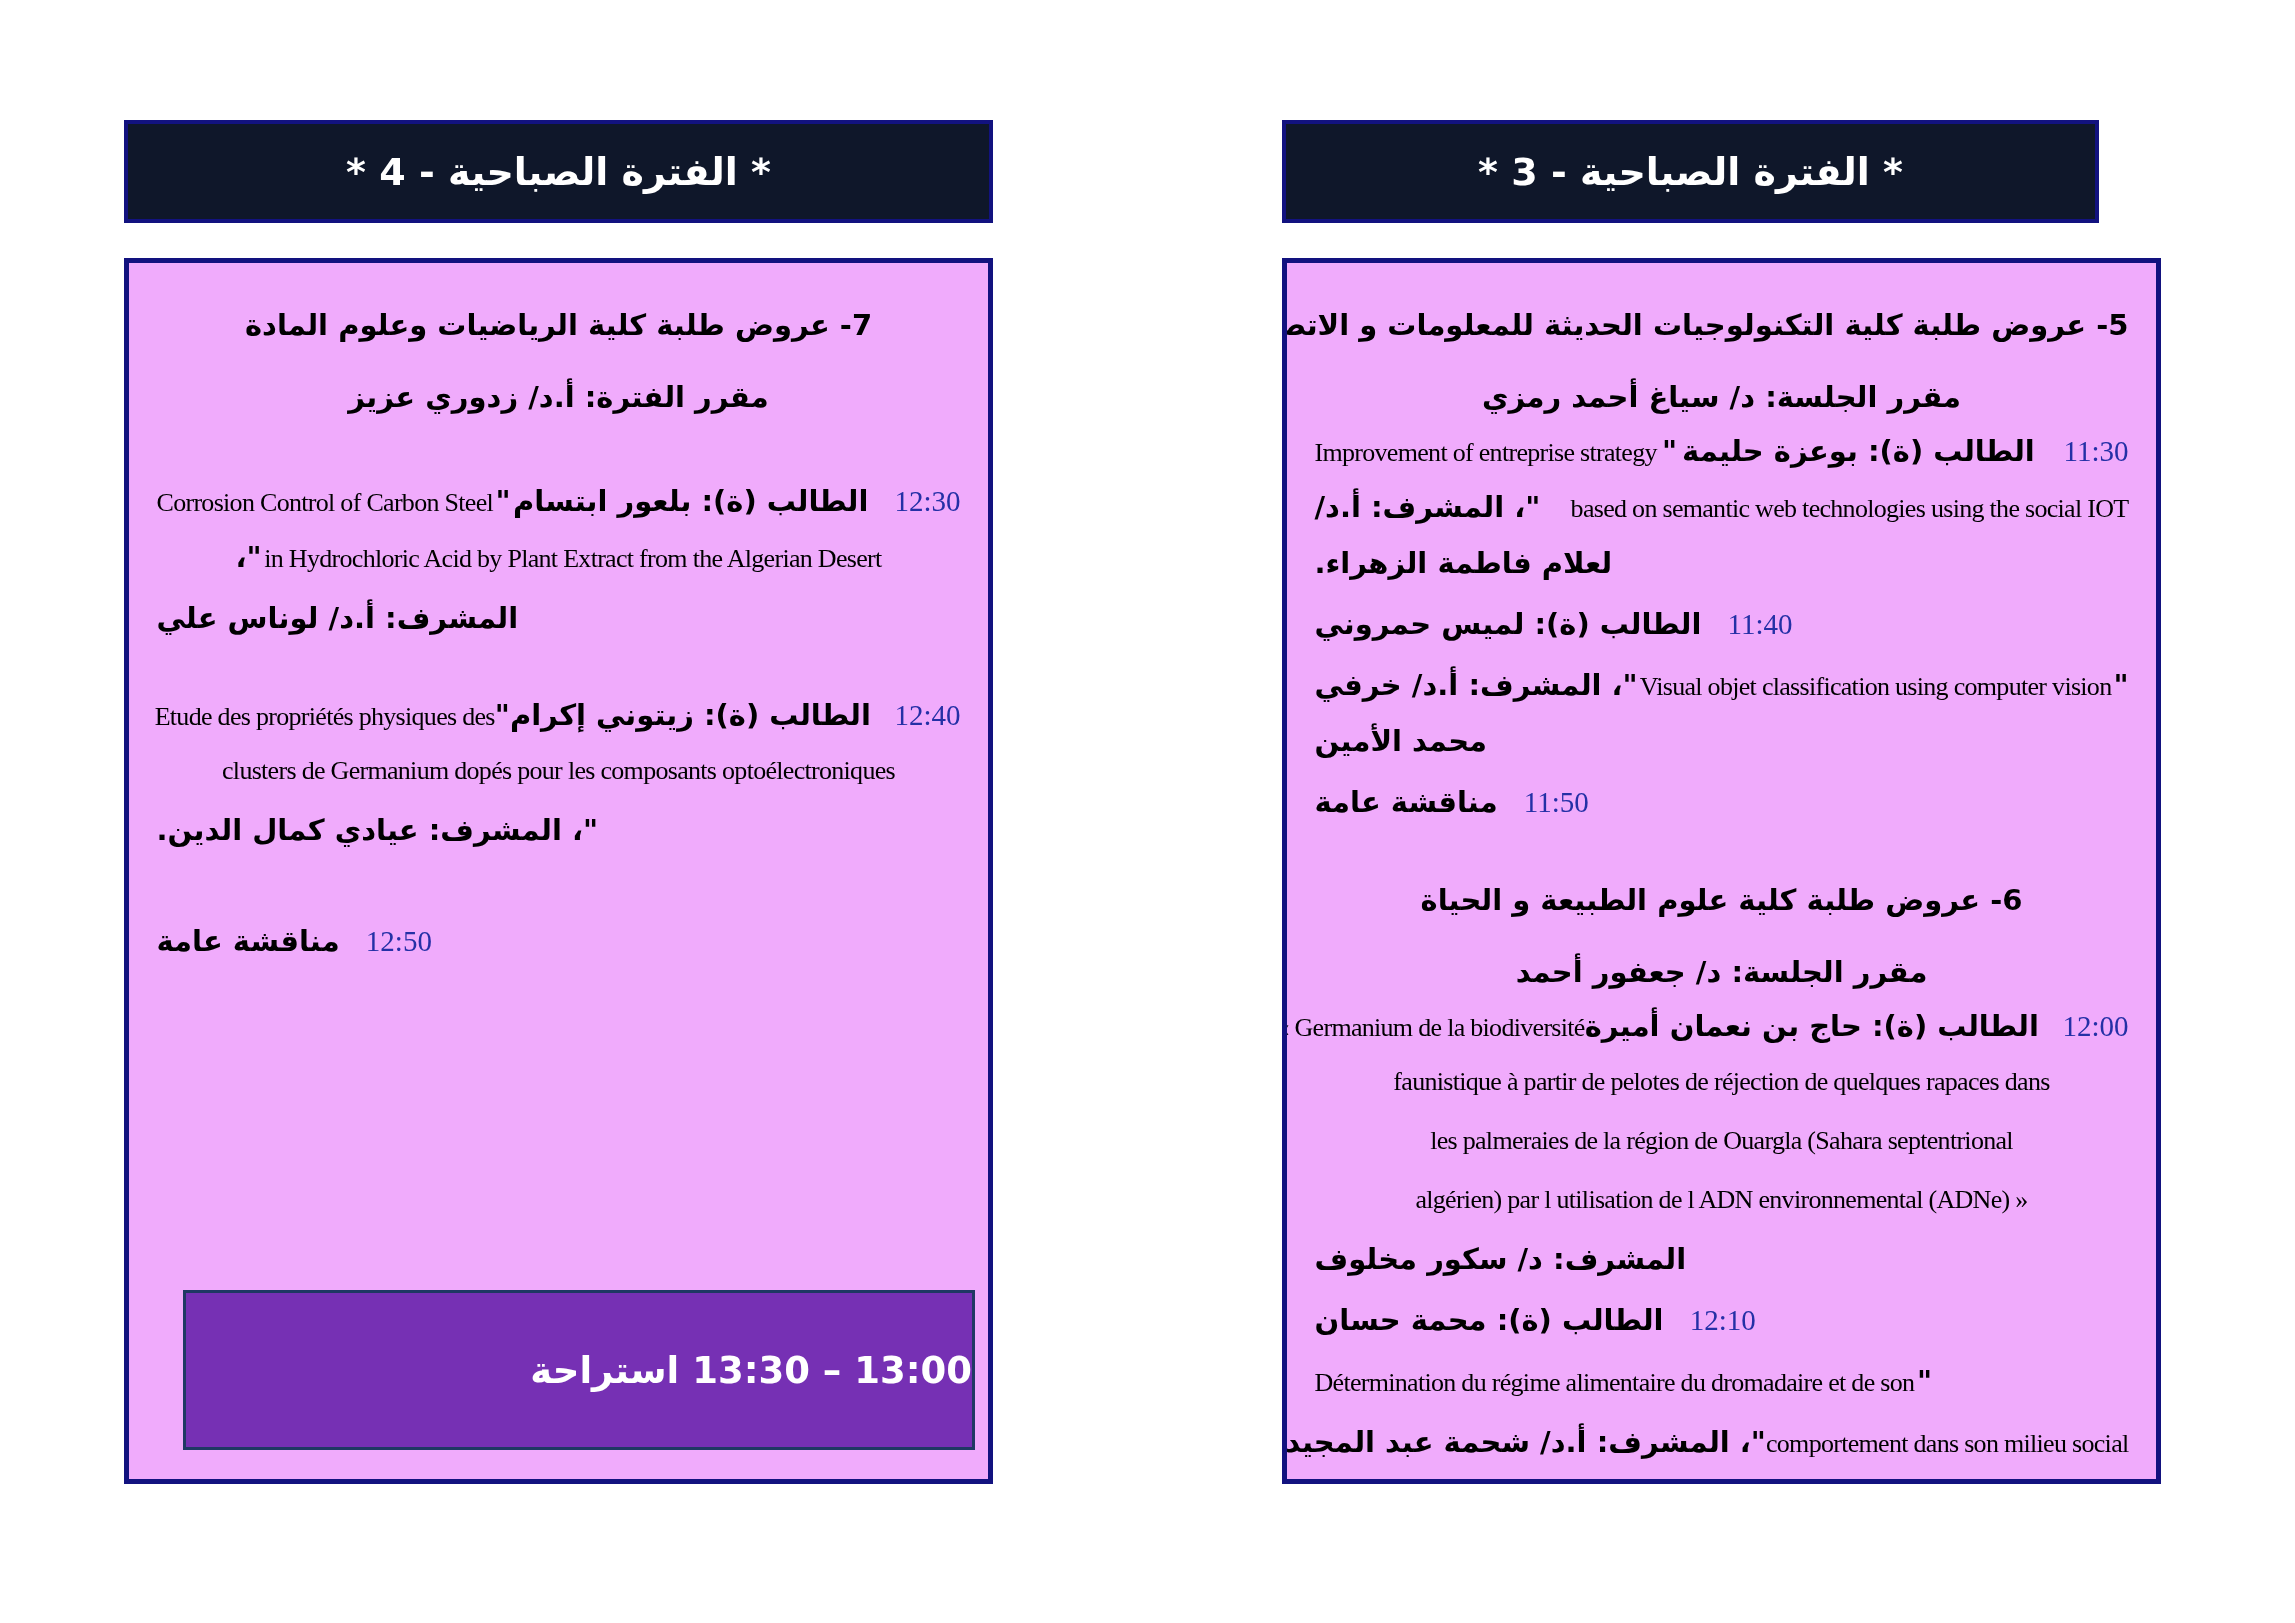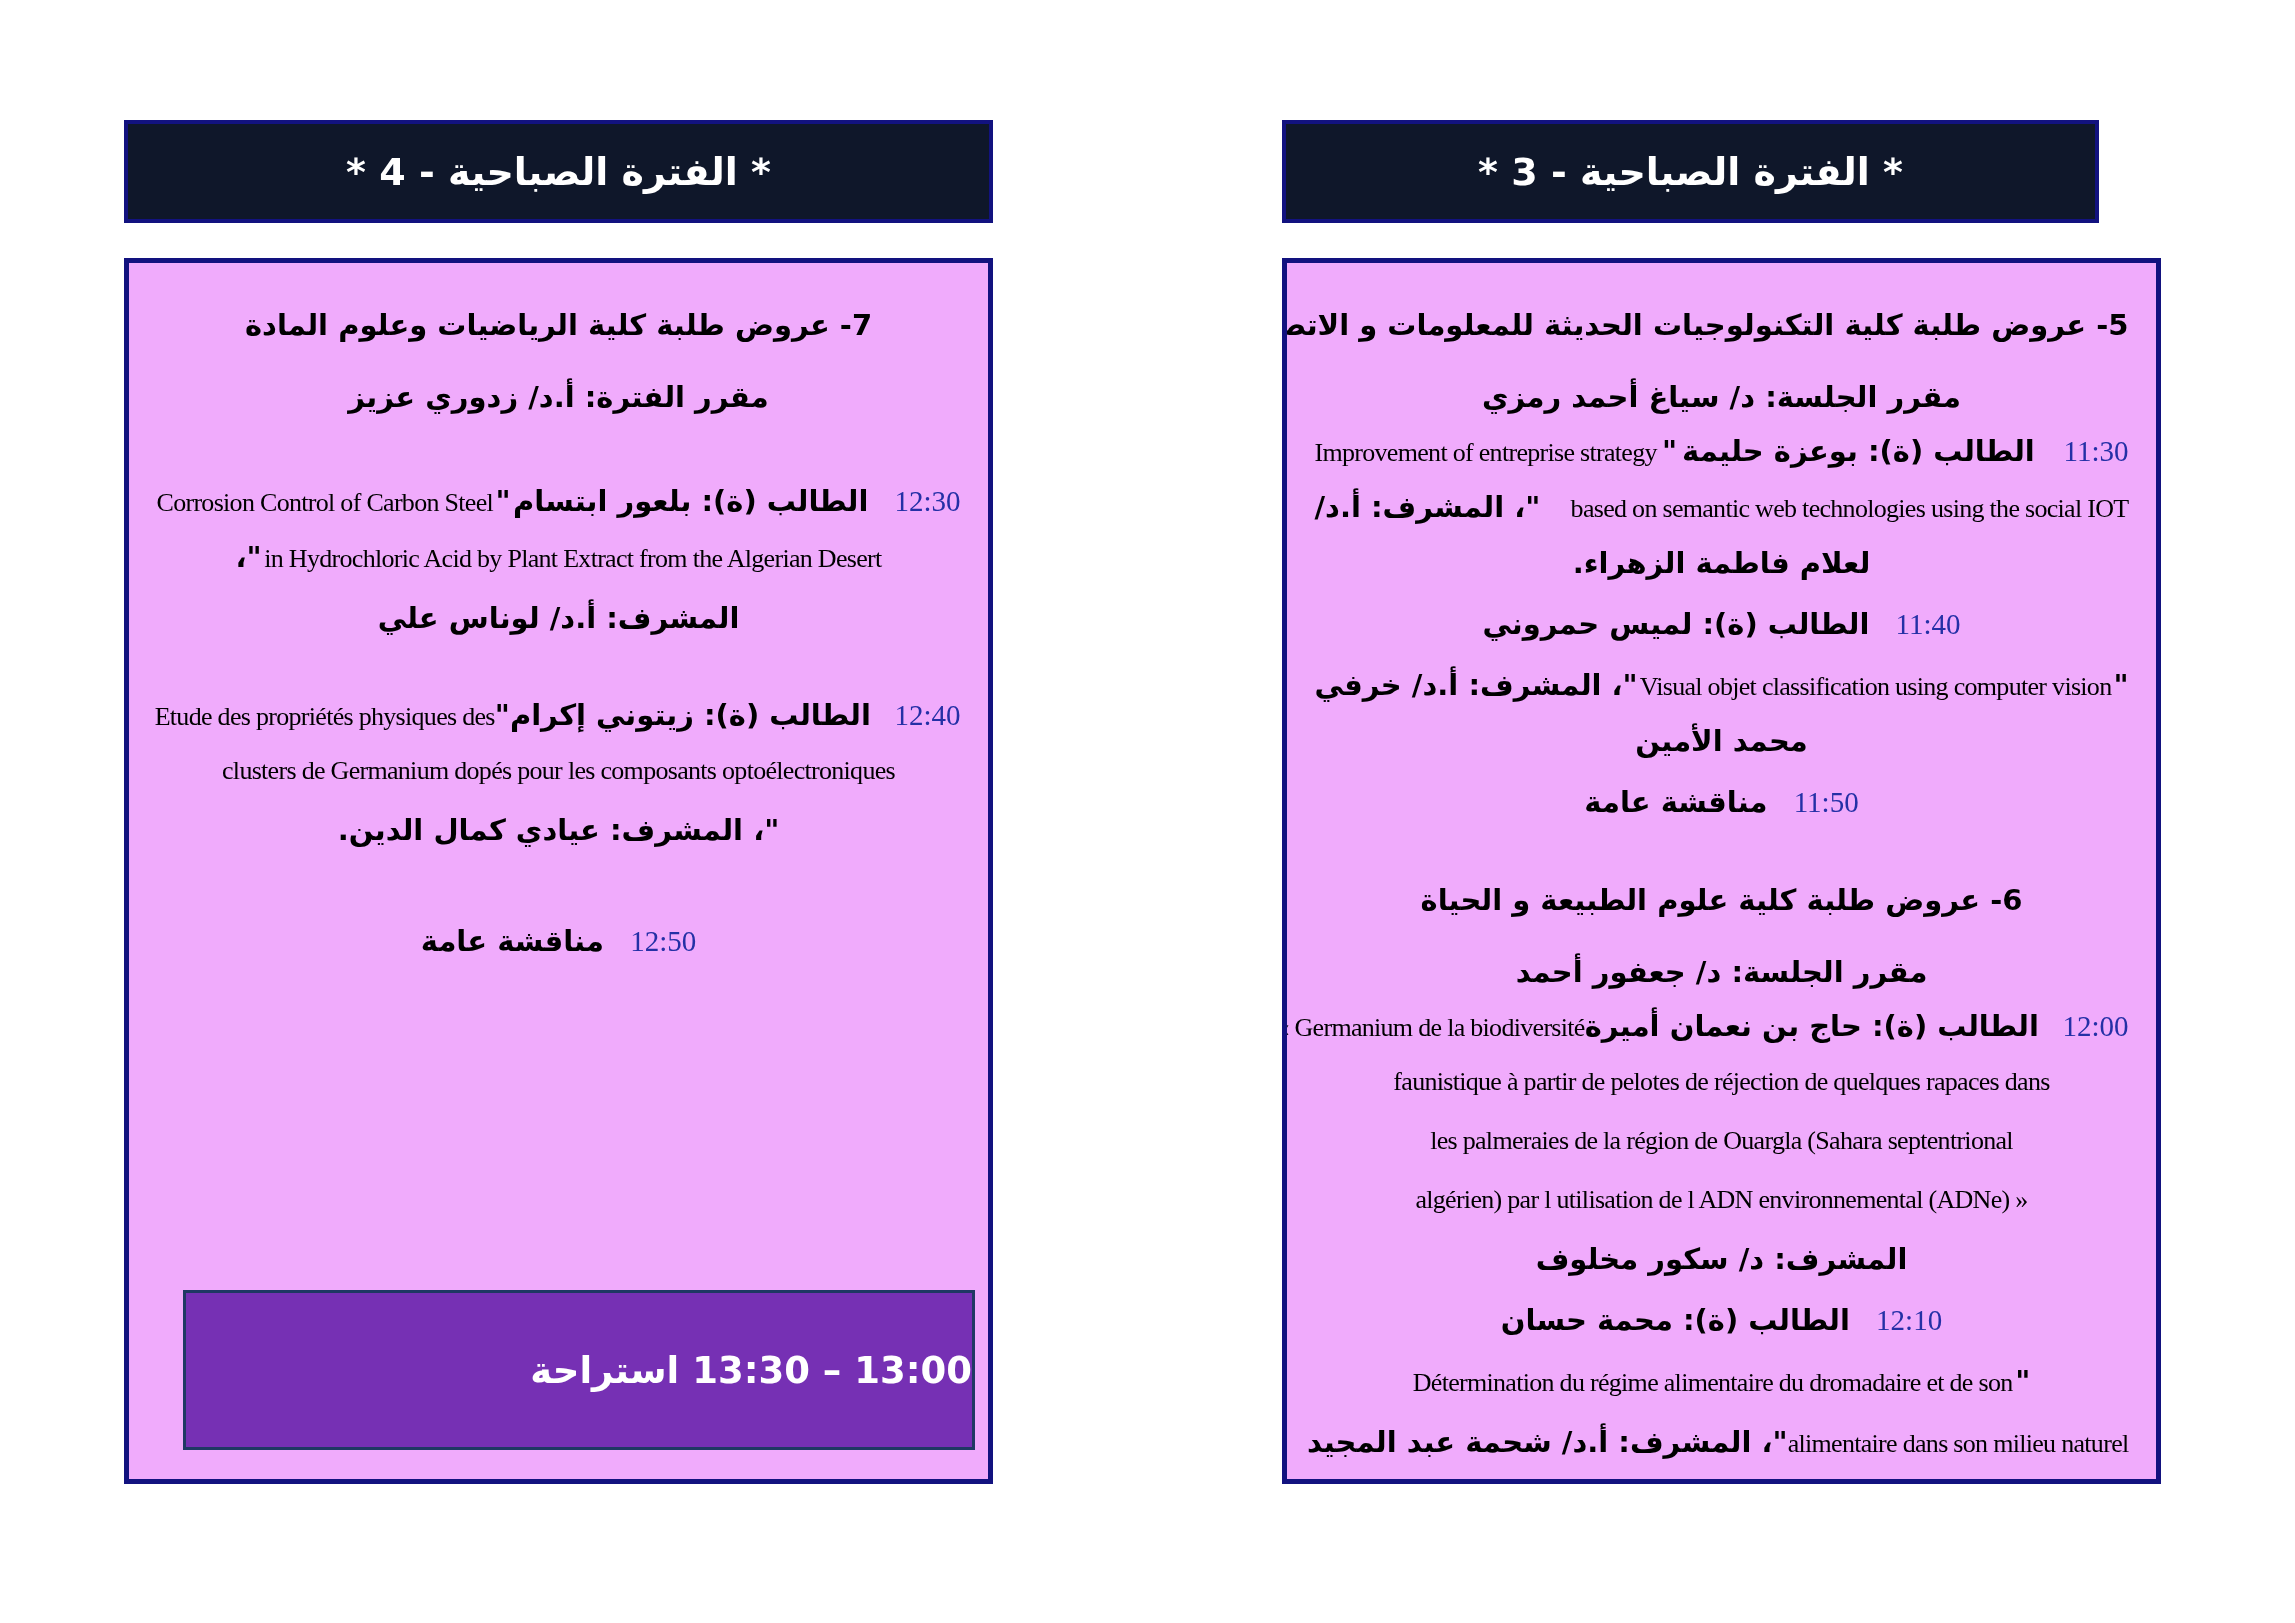--- a/index.html
+++ b/index.html
@@ -28,21 +28,21 @@
   .lines{padding:34px 27.5px 0 27.5px;}
   
   .line{
     line-height:54px;white-space:nowrap;color:#000000;
   }
   .line.heading{
     color:#17355e;font-weight:bold;font-size:31px;
     font-family:"DejaVu Sans",sans-serif;
   }
   .align-center{text-align:center;}
-  .align-right{text-align:center;}
+  .align-right{text-align:left;}
   .align-stretch{display:flex;justify-content:space-between;align-items:baseline;}
   .align-stretch .seg{flex-shrink:0;}
   .mt-sm{margin-top:17px;}
   .mt-md{margin-top:36px;}
   .mt-lg{margin-top:50px;}
   .seg{white-space:nowrap;}
   .seg-ar{
     font-family:"DejaVu Sans",sans-serif;
     font-weight:bold;font-size:29px;color:#000000;
   }
@@ -132,19 +132,19 @@
         <span class="seg seg-ar" dir="rtl">الطالب (ة): حاج بن نعمان أميرة</span>
         <span class="seg seg-lat" dir="ltr">« Germanium de la biodiversité</span>
       </div>
       <div dir="rtl" class="line body align-center"><span class="seg seg-lat" dir="ltr">faunistique à partir de pelotes de réjection de quelques rapaces dans</span></div>
       <div dir="rtl" class="line body align-center"><span class="seg seg-lat" dir="ltr">les palmeraies de la région de Ouargla (Sahara septentrional</span></div>
       <div dir="rtl" class="line body align-center"><span class="seg seg-lat" dir="ltr">algérien) par l utilisation de l ADN environnemental (ADNe) »</span></div>
       <div dir="rtl" class="line body align-right"><span class="seg seg-ar" dir="rtl">المشرف: د/ سكور مخلوف</span></div>
       <div dir="rtl" class="line body align-right"><span class="seg seg-time" dir="ltr">12:10</span> <span class="seg seg-ar" dir="rtl">الطالب (ة): محمة حسان</span></div>
       <div dir="rtl" class="line body align-right"><span class="seg seg-ar" dir="rtl">"</span> <span class="seg seg-lat" dir="ltr">Détermination du régime alimentaire du dromadaire et de son</span></div>
       <div dir="rtl" class="line body align-stretch">
-        <span class="seg seg-lat" dir="ltr">alimentaire dans son milieu naturel</span>
+        <span class="seg seg-lat" dir="ltr">comportement dans son milieu social</span>
         <span class="seg seg-ar" dir="rtl">"، المشرف: أ.د/ شحمة عبد المجيد</span>
       </div>
       <div dir="rtl" class="line body align-right"><span class="seg seg-time" dir="ltr">12:20</span> <span class="seg seg-ar" dir="rtl">مناقشة عامة</span></div>
     </div>
 </div>
 
 
 </body></html>

